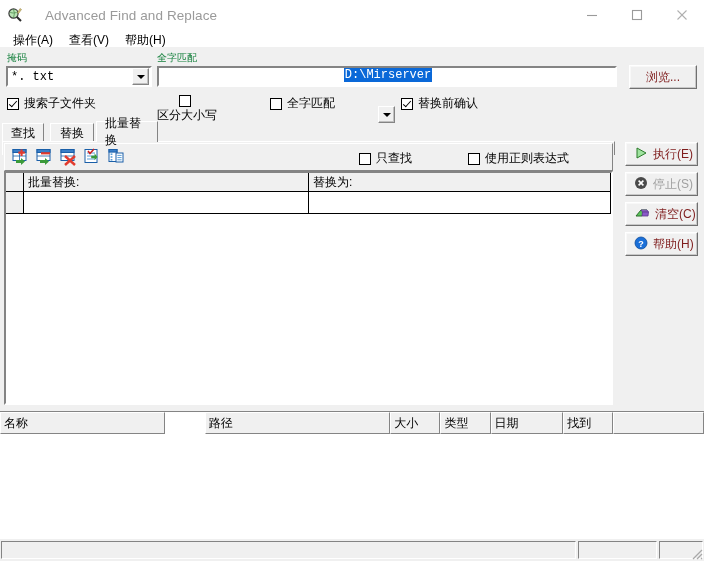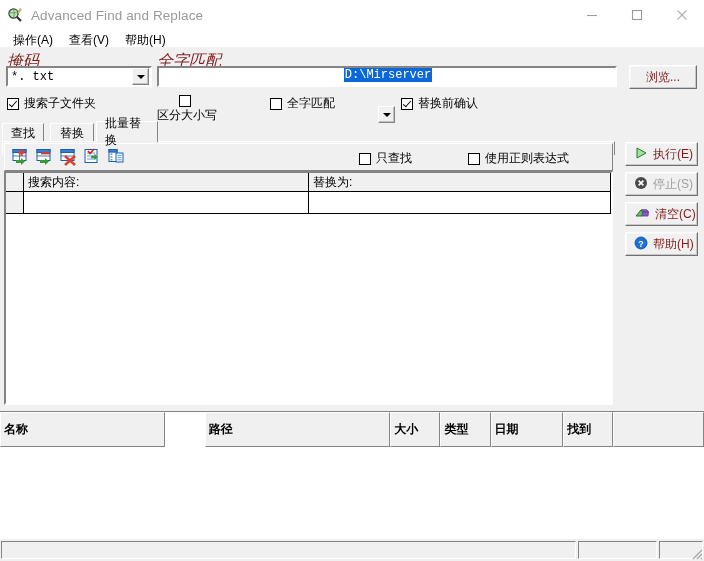--- a/index.html
+++ b/index.html
@@ -17,20 +17,21 @@
     position: relative;
     -webkit-font-smoothing: none;
   }
   
   .titlebar {
     height: 30px;
     background: #ffffff;
     display: flex;
     align-items: center;
     position: relative;
+    gap: 14px;
   }
   .app-icon {
     width: 16px; height: 16px;
     margin-left: 7px; margin-right: 8px;
     position: relative;
     flex: none;
   }
   .title-text {
     font-size: 13.5px;
     color: #9a9a9a;
@@ -65,24 +66,23 @@
   
   .client {
     position: absolute;
     left: 0; top: 47px;
     width: 704px;
     height: 514px;
     background: #f0f0f0;
   }
   .lbl {
     position: absolute;
-    font-size: 16px;
-    color: #7f1d1d;
-    white-space: nowrap;
-    font-style: italic;
+    font-size: 10px;
+    color: #15803d;
+    white-space: nowrap;
   }
   .combo {
     position: absolute;
     height: 21px;
     background: #ffffff;
     border: 2px solid;
     border-color: #848484 #ffffff #ffffff #848484;
     box-sizing: border-box;
     display: flex;
     align-items: center;
@@ -234,21 +234,21 @@
   .grid-row { display: flex; height: 22px; }
   .gc {
     background: #ffffff;
     border-right: 1px solid #000;
     border-bottom: 1px solid #000;
     box-sizing: border-box;
   }
   .gc.gutter { background: #f0f0f0; }
   .gh.gutter { background: #f0f0f0; }
   
-  .listhead { display: flex; height: 35px; font-weight: bold; }
+  .listhead { display: flex; height: 22px; }
   .lh {
     background: #f0f0f0;
     border: 1px solid;
     border-color: #ffffff #848484 #848484 #ffffff;
     box-sizing: border-box;
     font-size: 12px;
     display: flex; align-items: center;
     padding-left: 3px;
     white-space: nowrap;
     overflow: hidden;
@@ -429,21 +429,21 @@
     </div>
     <div class="cb" style="left:463px; top:6px;">
       <span class="cb-box"></span>
       <span>使用正则表达式</span>
     </div>
   </div>
 
   <div class="grid" style="left:4px; top:124px; width:609px; height:234px;">
     <div class="grid-head">
       <div class="gh gutter" style="width:18px;"></div>
-      <div class="gh" style="width:285px;">搜索内容:</div>
+      <div class="gh" style="width:285px;">批量替换:</div>
       <div class="gh" style="width:302px;">替换为:</div>
     </div>
     <div class="grid-row">
       <div class="gc gutter" style="width:18px;"></div>
       <div class="gc" style="width:285px;"></div>
       <div class="gc" style="width:302px;"></div>
     </div>
   </div>
 
   <div class="btn btn-icon" style="left:625px; top:95px; width:73px; height:24px;">

